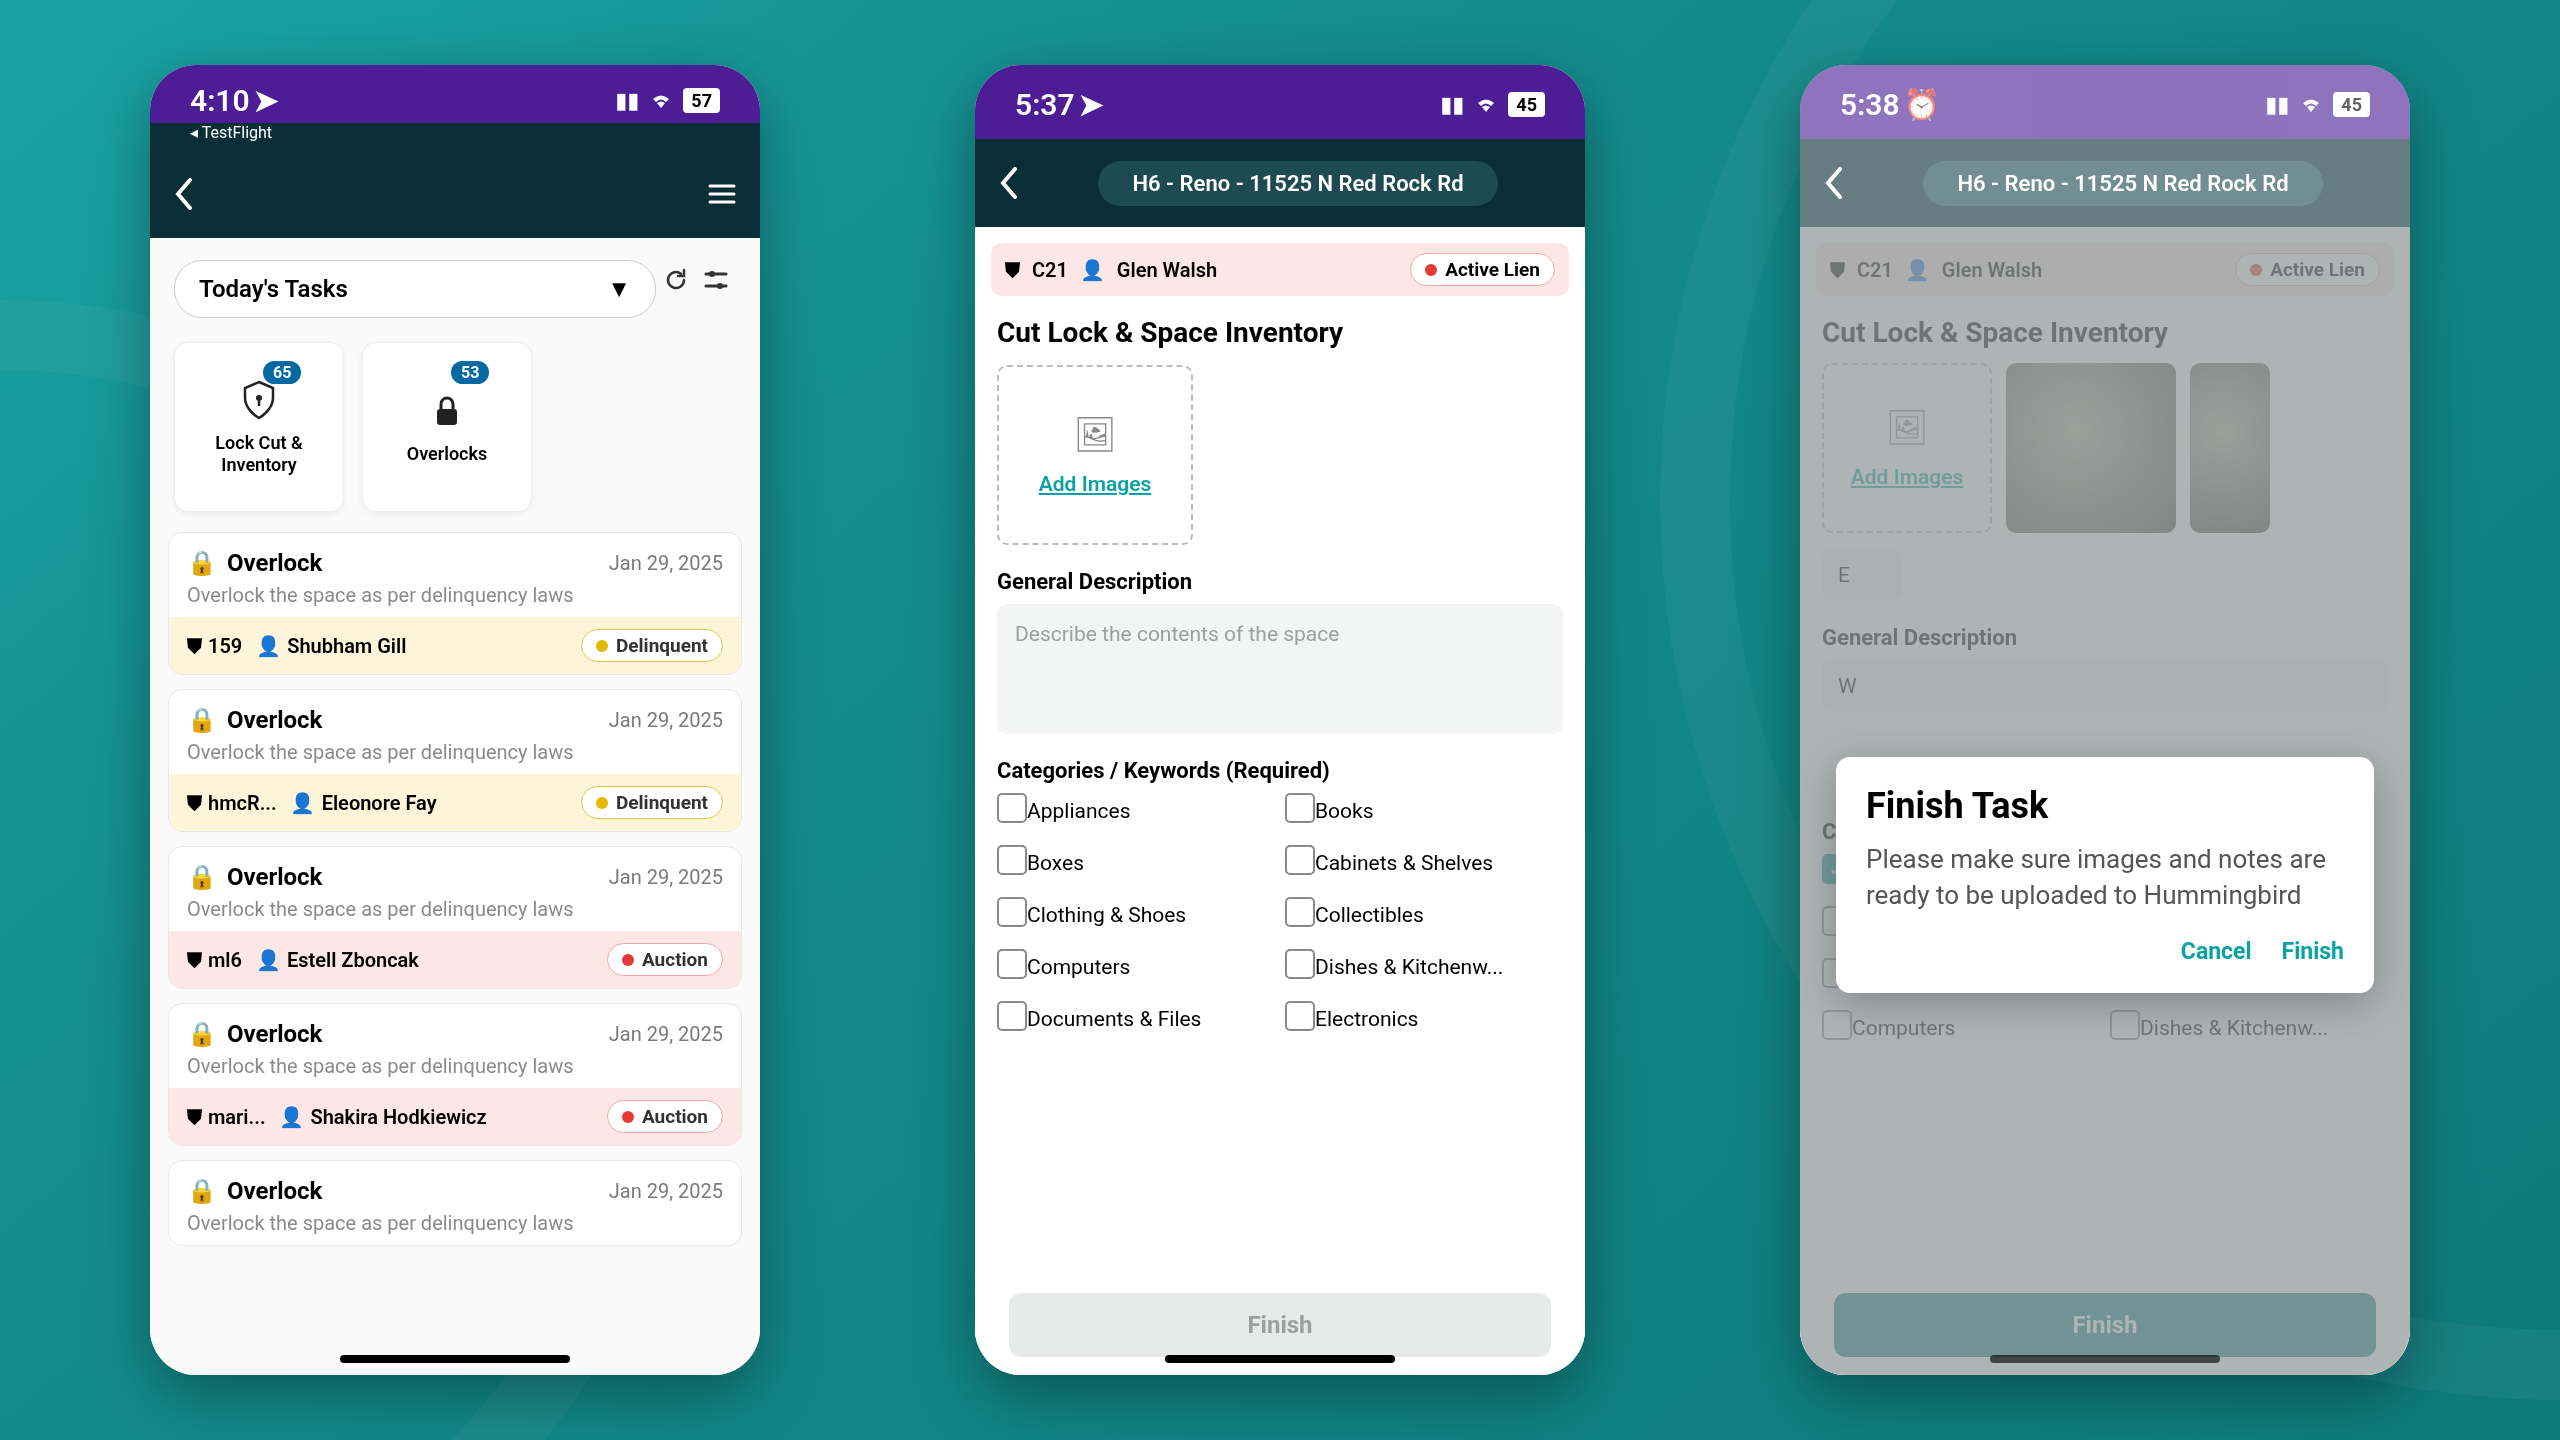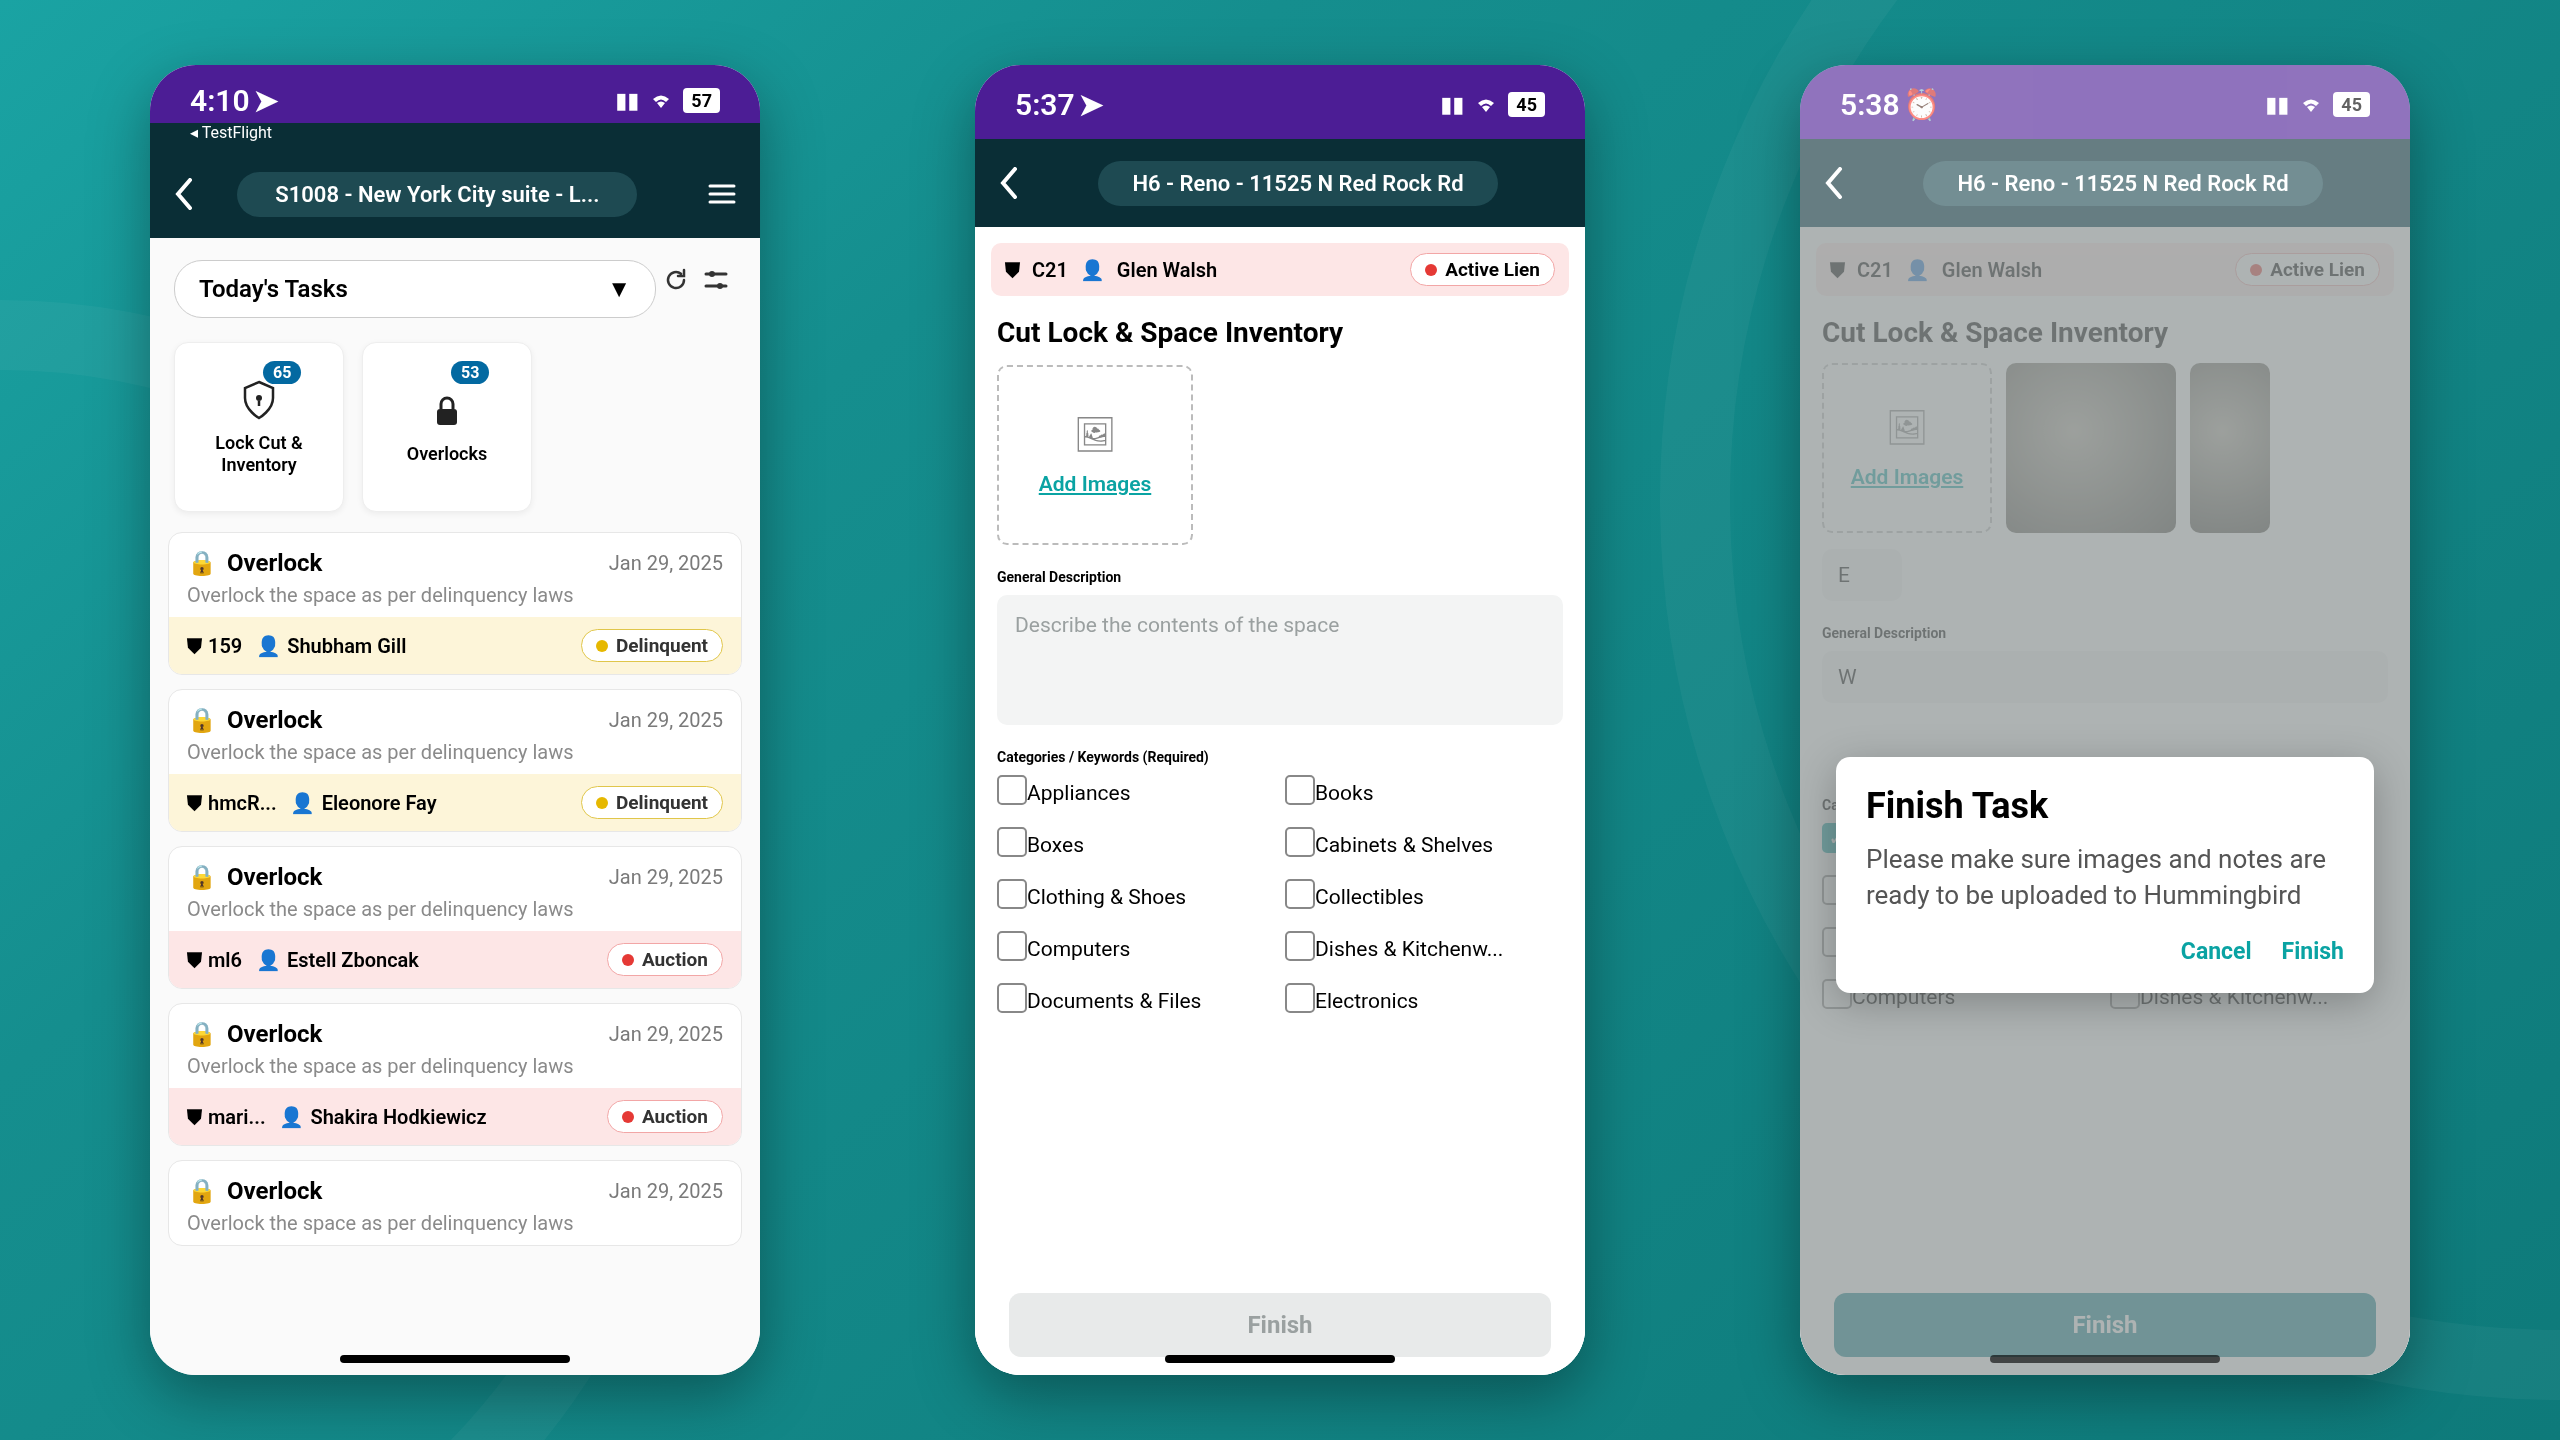--- a/index.html
+++ b/index.html
@@ -63,21 +63,21 @@
 .lienrow { margin:16px; background:#fde6e6; border-radius:10px; padding:10px 14px; display:flex; align-items:center; gap:12px; font-size:20px; font-weight:600; }
 .lienrow .pill-lien { margin-left:auto; background:#fff; border:1.5px solid #f2a6a6; border-radius:20px; padding:4px 14px; font-size:19px; font-weight:700; display:flex; align-items:center; gap:8px;}
 .lienrow .pill-lien::before{content:"";width:12px;height:12px;border-radius:50%;background:#e53935;}
 
 .section-h { font-size:28px; font-weight:700; padding:4px 22px 14px; }
 
 .addimg { margin:2px 22px 18px; width:196px; height:180px; border:2px dashed #bbb; border-radius:10px; display:flex; flex-direction:column; align-items:center; justify-content:center; gap:18px;}
 .addimg .imgic { font-size:34px; color:#888;}
 .addimg a { color:#0aa3a3; text-decoration:underline; font-size:21px; font-weight:600;}
 
-.fieldlabel { font-size:14px; font-weight:700; padding:6px 22px 10px;}
+.fieldlabel { font-size:22px; font-weight:700; padding:6px 22px 10px;margin-top:13px;}
 .textarea { margin:0 22px 18px; background:#f3f4f4; border-radius:10px; padding:18px; height:130px; font-size:21px; color:#9aa0a0;}
 .inputbox { margin:0 22px 18px; background:#f3f4f4; border-radius:10px; padding:14px 16px; font-size:21px; height:52px; display:flex; align-items:center;}
 
 .catgrid { padding:0 22px; display:grid; grid-template-columns:1fr 1fr; gap:22px 10px;}
 .cbrow { display:flex; align-items:flex-end; gap:0; font-size:21px;}
 .cb { width:30px; height:30px; border:2px solid #888; border-radius:5px; flex-shrink:0;}
 .cb.checked { background:#0aa3a3; border-color:#0aa3a3; display:flex; align-items:center; justify-content:center; color:#fff; font-size:20px;}
 
 .finishbar { position:absolute; bottom:0; left:0; right:0; padding:20px 34px 34px; background:#fff;}
 .finishbtn { width:100%; padding:18px; border:none; border-radius:12px; font-size:24px; font-weight:700;}
@@ -127,21 +127,20 @@
     </span>
   </div>
   <div class="testflight">◂ TestFlight</div>
 
   <div class="navhdr">
     <span class="back">
       <svg width="20" height="32" viewBox="0 0 20 32">
           <path d="M16 2 L4 16 L16 30" stroke="#fff" stroke-width="4" fill="none" stroke-linecap="round"></path>
         </svg>
     </span>
-    <span class="pill">S1008 - New York City suite - L...</span>
     <span class="burger">
       <svg width="28" height="22" viewBox="0 0 28 22">
           <path d="M2 3 H26 M2 11 H26 M2 19 H26" stroke="#fff" stroke-width="3" stroke-linecap="round"></path>
         </svg>
     </span>
   </div>
 
   <div class="scroll">
     <div class="filterrow">
       <div class="dropdown">

